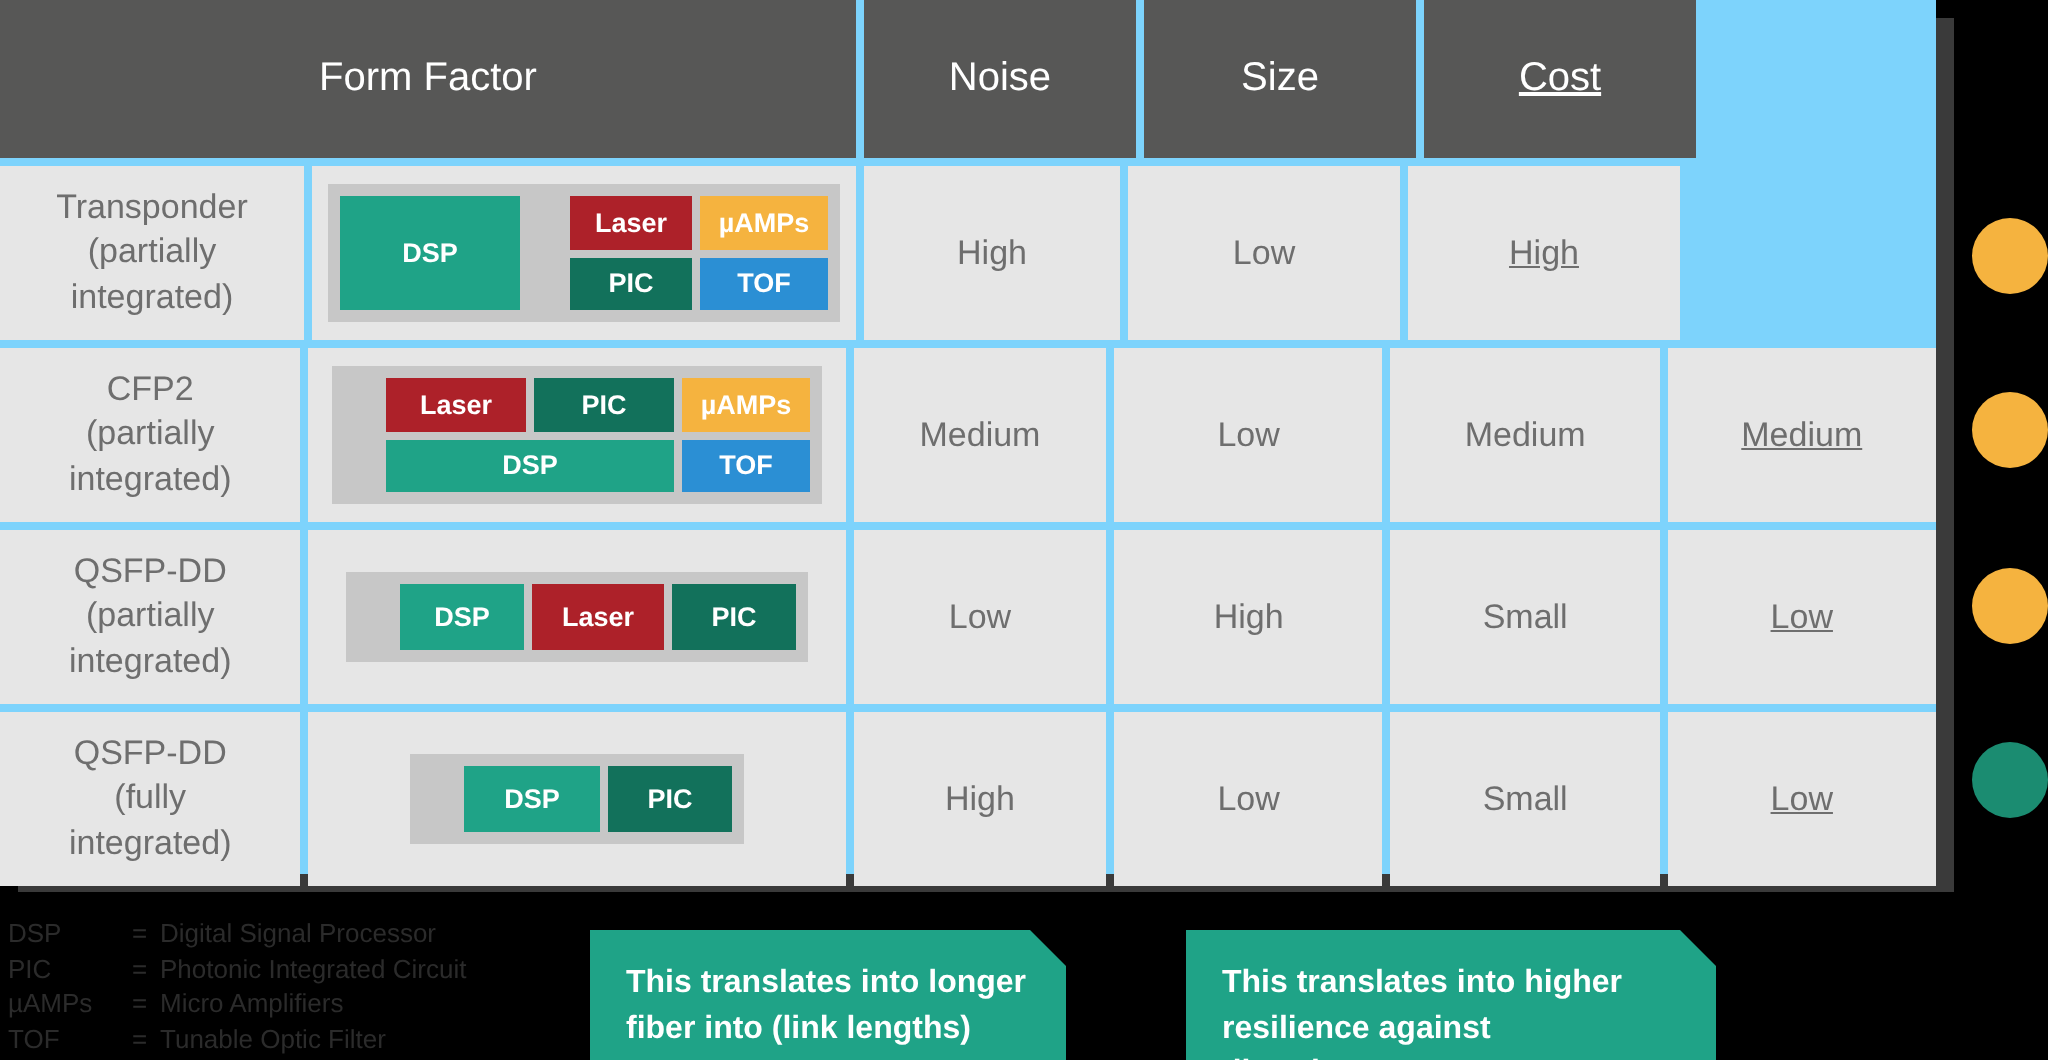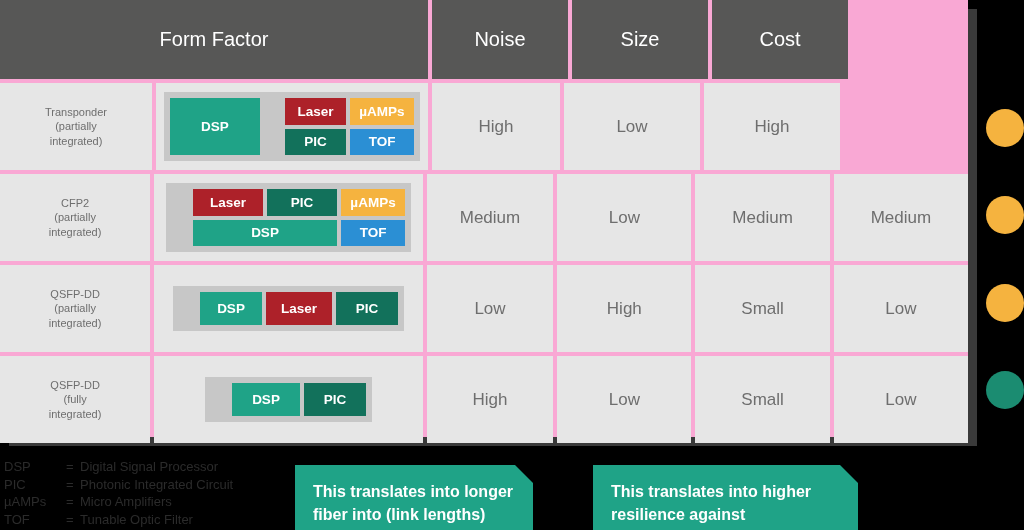--- a/index.html
+++ b/index.html
@@ -30,21 +30,21 @@
     width: 968px;
     height: 437px;
     background: #3a3a3a;
   }
   .table {
     position: absolute;
     left: 0;
     top: 0;
     width: 968px;
     height: 437px;
-    background: #f9a8d4;
+    background: #7dd3fc;
     display: flex;
     flex-direction: column;
   }
 
   .row {
     display: flex;
     width: 100%;
     flex: 0 0 auto;
   }
   .row + .row { margin-top: 4px; }
@@ -70,25 +70,25 @@
     font-weight: 400;
   }
 
   
   .c-form-name { width: 152px; }
   .c-form-diagram { width: 272px; }
   .c-form-header { width: 428px; }
   .c-tp   { width: 128px; }
   .c-noise{ width: 136px; }
   .c-size { width: 136px; }
-  .c-cost { width: 136px; }
+  .c-cost { width: 136px; text-decoration: underline; }
 
   .form-name {
     color: #6e6e6e;
-    font-size: 11px;
+    font-size: 17px;
     line-height: 1.32;
     text-align: center;
     padding: 0 6px;
   }
   .value {
     color: #6e6e6e;
     font-size: 17px;
     text-align: center;
   }
 

